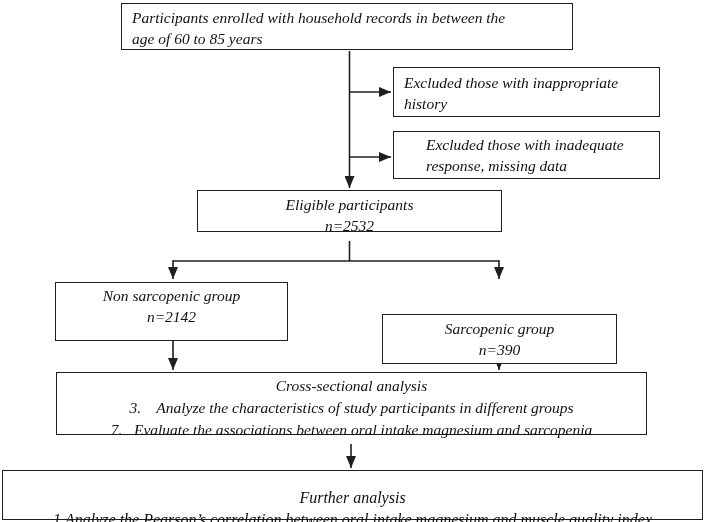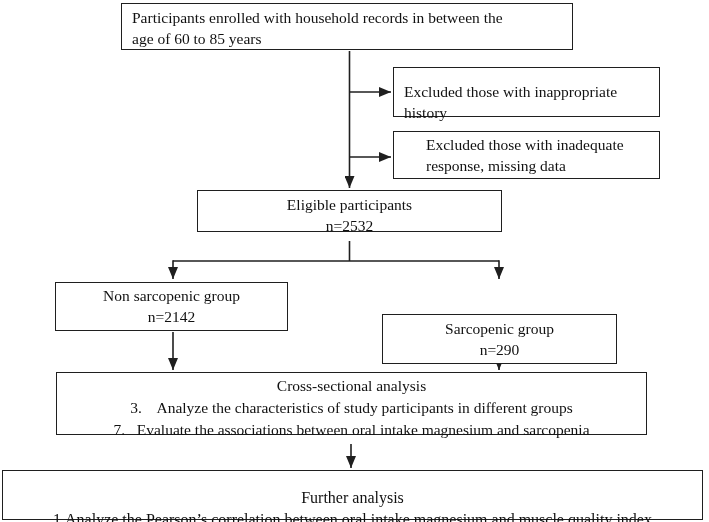--- a/index.html
+++ b/index.html
@@ -27,33 +27,34 @@
   .box {
     position: absolute;
     box-sizing: border-box;
     border: 1.5px solid #1f1f1f;
     background: #ffffff;
     font-size: 15.5px;
     line-height: 21px;
   }
   .box .bline {
     white-space: pre;
+    font-style: italic;
   }
   .left-text {
     padding: 3px 10px;
     text-align: left;
   }
   .center-text {
     text-align: center;
   }
   .box-enrollment      { left: 121px; top: 3px;   width: 452px; height: 47px; }
-  .box-excluded-1      { left: 393px; top: 67px;  width: 267px; height: 50px; padding-top: 13px; }
+  .box-excluded-1      { left: 393px; top: 67px;  width: 267px; height: 50px; padding-top: 4px; }
   .box-excluded-2      { left: 393px; top: 131px; width: 267px; height: 48px; padding-top: 2px; padding-left: 32px; }
   .box-eligible        { left: 197px; top: 190px; width: 305px; height: 42px; padding-top: 3px; }
-  .box-non-sarcopenic  { left: 55px;  top: 282px; width: 233px; height: 49px; padding-top: 2px; }
+  .box-non-sarcopenic  { left: 55px;  top: 282px; width: 233px; height: 59px; padding-top: 2px; }
   .box-sarcopenic      { left: 382px; top: 281px; width: 235px; height: 50px; padding-top: 3px; margin-top: 33px; }
   .box-cross-sectional { left: 56px;  top: 372px; width: 591px; height: 63px; padding-top: 2px; line-height: 22px; }
   .box-further         { left: 2px;   top: 470px; width: 701px; height: 50px; padding-top: 16px; line-height: 22px; font-size: 16px; }
 </style>
 </head>
 <body>
 
 <div class="canvas">
 
   <svg class="connectors" viewBox="0 0 709 522" xmlns="http://www.w3.org/2000/svg">
@@ -94,21 +95,21 @@
     <div class="bline">n=2532</div>
   </div>
 
   <div class="box center-text box-non-sarcopenic">
     <div class="bline">Non sarcopenic group</div>
     <div class="bline">n=2142</div>
   </div>
 
   <div class="box center-text box-sarcopenic">
     <div class="bline">Sarcopenic group</div>
-    <div class="bline">n=290</div>
+    <div class="bline">n=390</div>
   </div>
 
   <div class="box center-text box-cross-sectional">
     <div class="bline">Cross-sectional analysis</div>
     <div class="bline">3.    Analyze the characteristics of study participants in different groups</div>
     <div class="bline">7.   Evaluate the associations between oral intake magnesium and sarcopenia</div>
   </div>
 
   <div class="box center-text box-further">
     <div class="bline">Further analysis</div>

